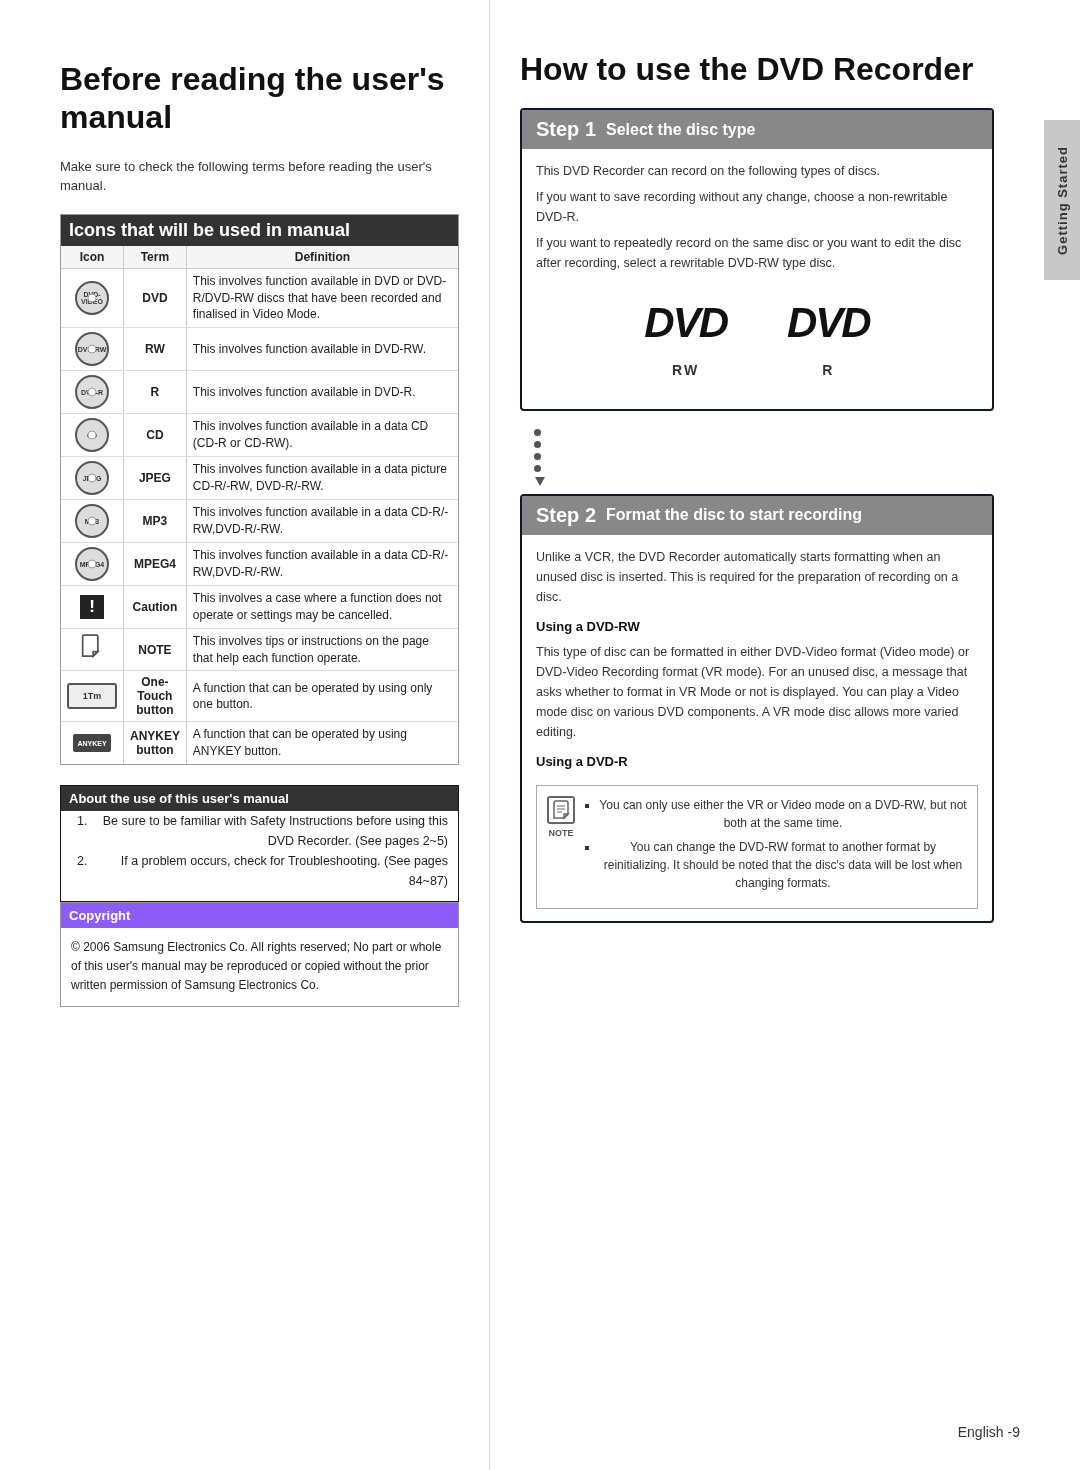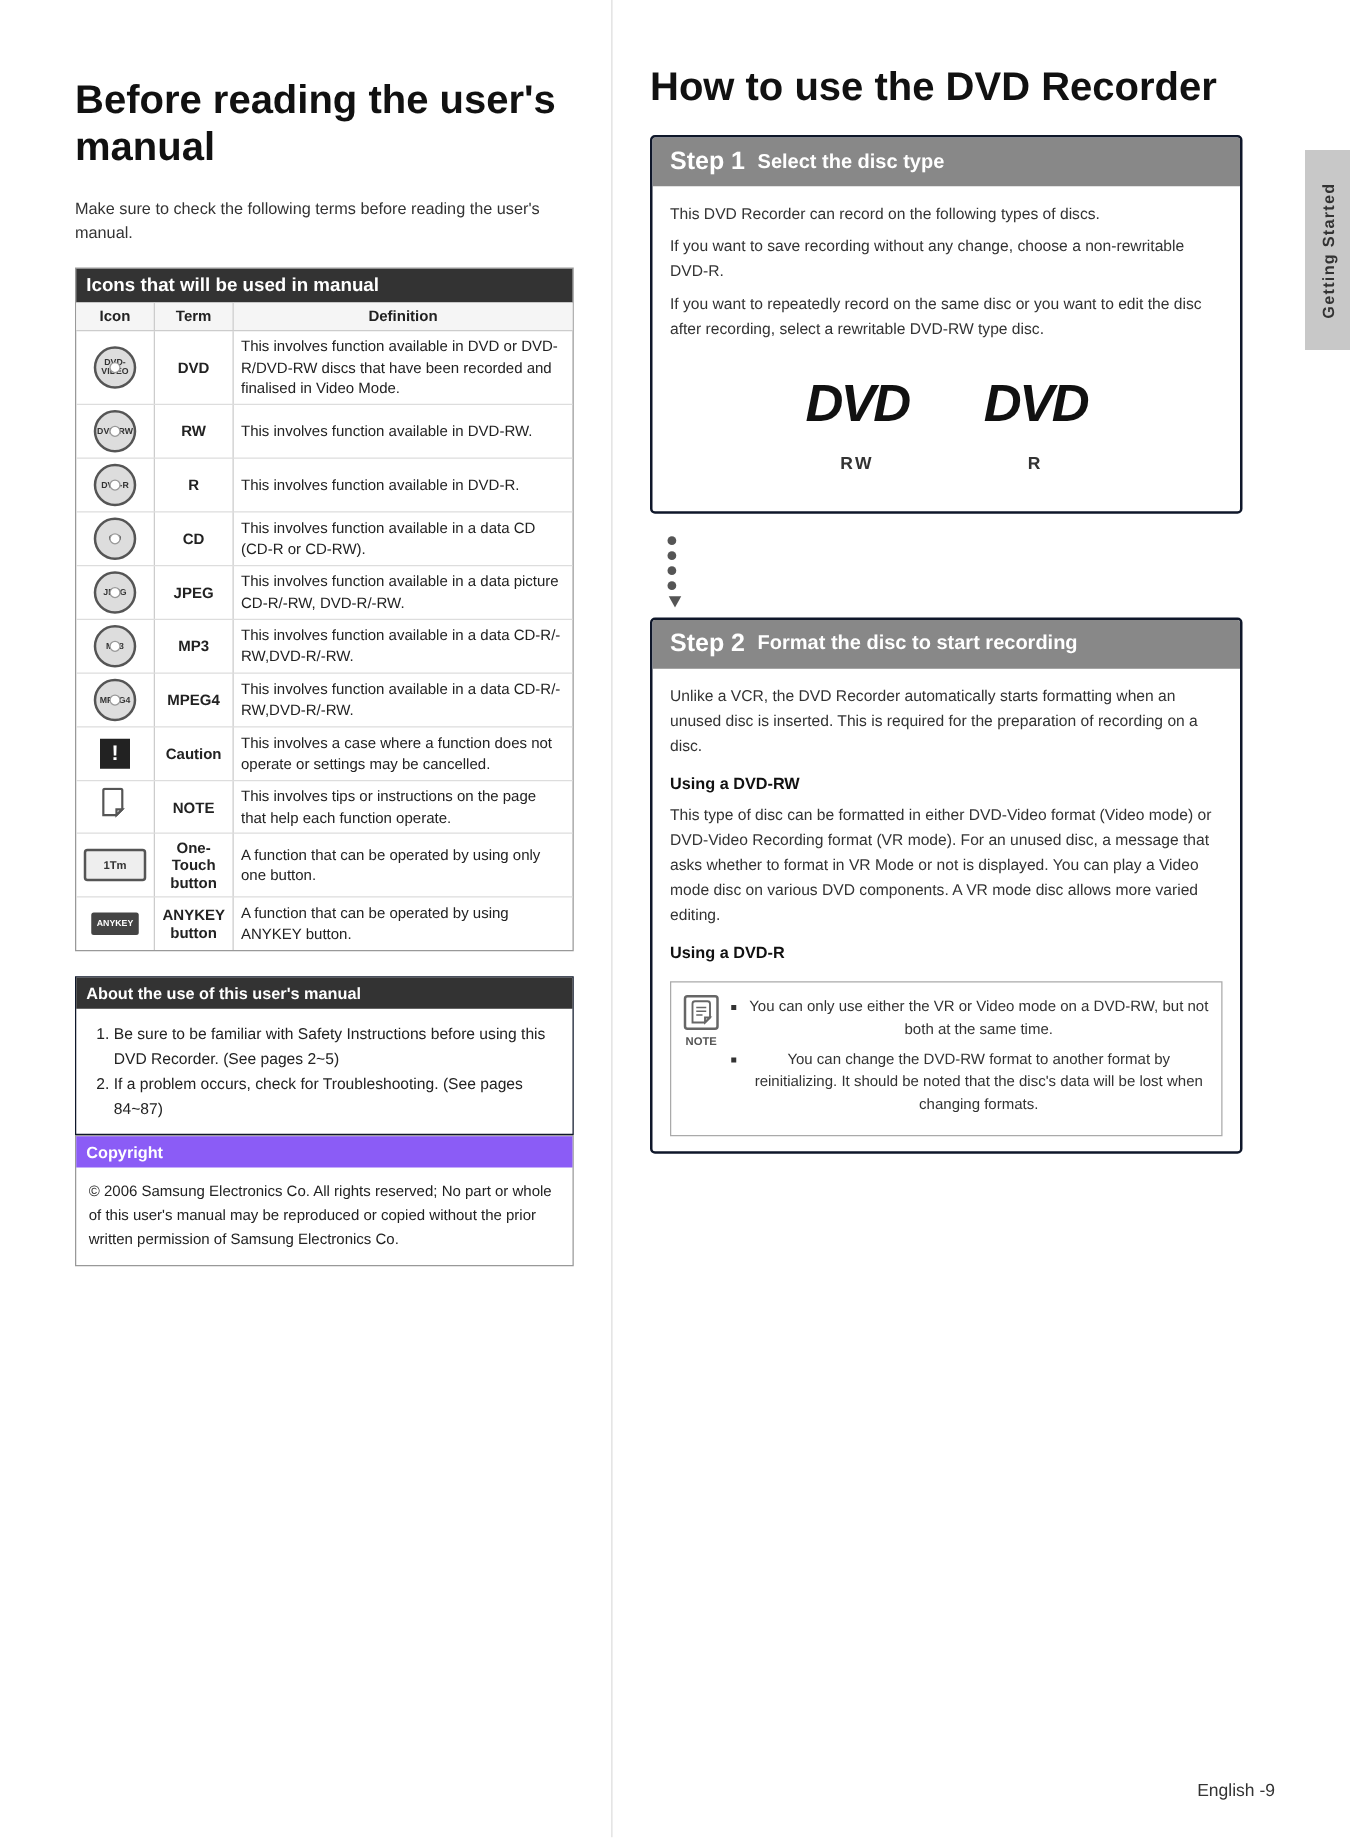--- a/index.html
+++ b/index.html
@@ -74,21 +74,21 @@
 
     
     .icons-table-wrapper {
       border: 1px solid #999;
       margin-bottom: 20px;
     }
     .icons-table-header {
       background: #333;
       color: #fff;
       padding: 5px 8px;
-      font-size: 15px;
+      font-size: 18px;
       font-weight: bold;
     }
     .icons-table {
       width: 100%;
       border-collapse: collapse;
       font-size: 12px;
     }
     .icons-table th {
       background: #f5f5f5;
       border-bottom: 1px solid #ccc;
@@ -128,23 +128,24 @@
       border: 1px solid #0f172a;
     }
     .about-header {
       background: #333;
       color: #fff;
       padding: 5px 8px;
       font-size: 13px;
       font-weight: bold;
     }
     .about-content {
-      padding: 10px 10px 10px 10px;
+      padding: 0 10px 10px 10px;
       font-size: 12.5px;
       line-height: 1.6;
+      text-align: right;
     }
     .about-content ol {
       padding-left: 20px;
     }
 
     
     .copyright-box {
       border: 1px solid #999;
       margin-bottom: 20px;
     }

